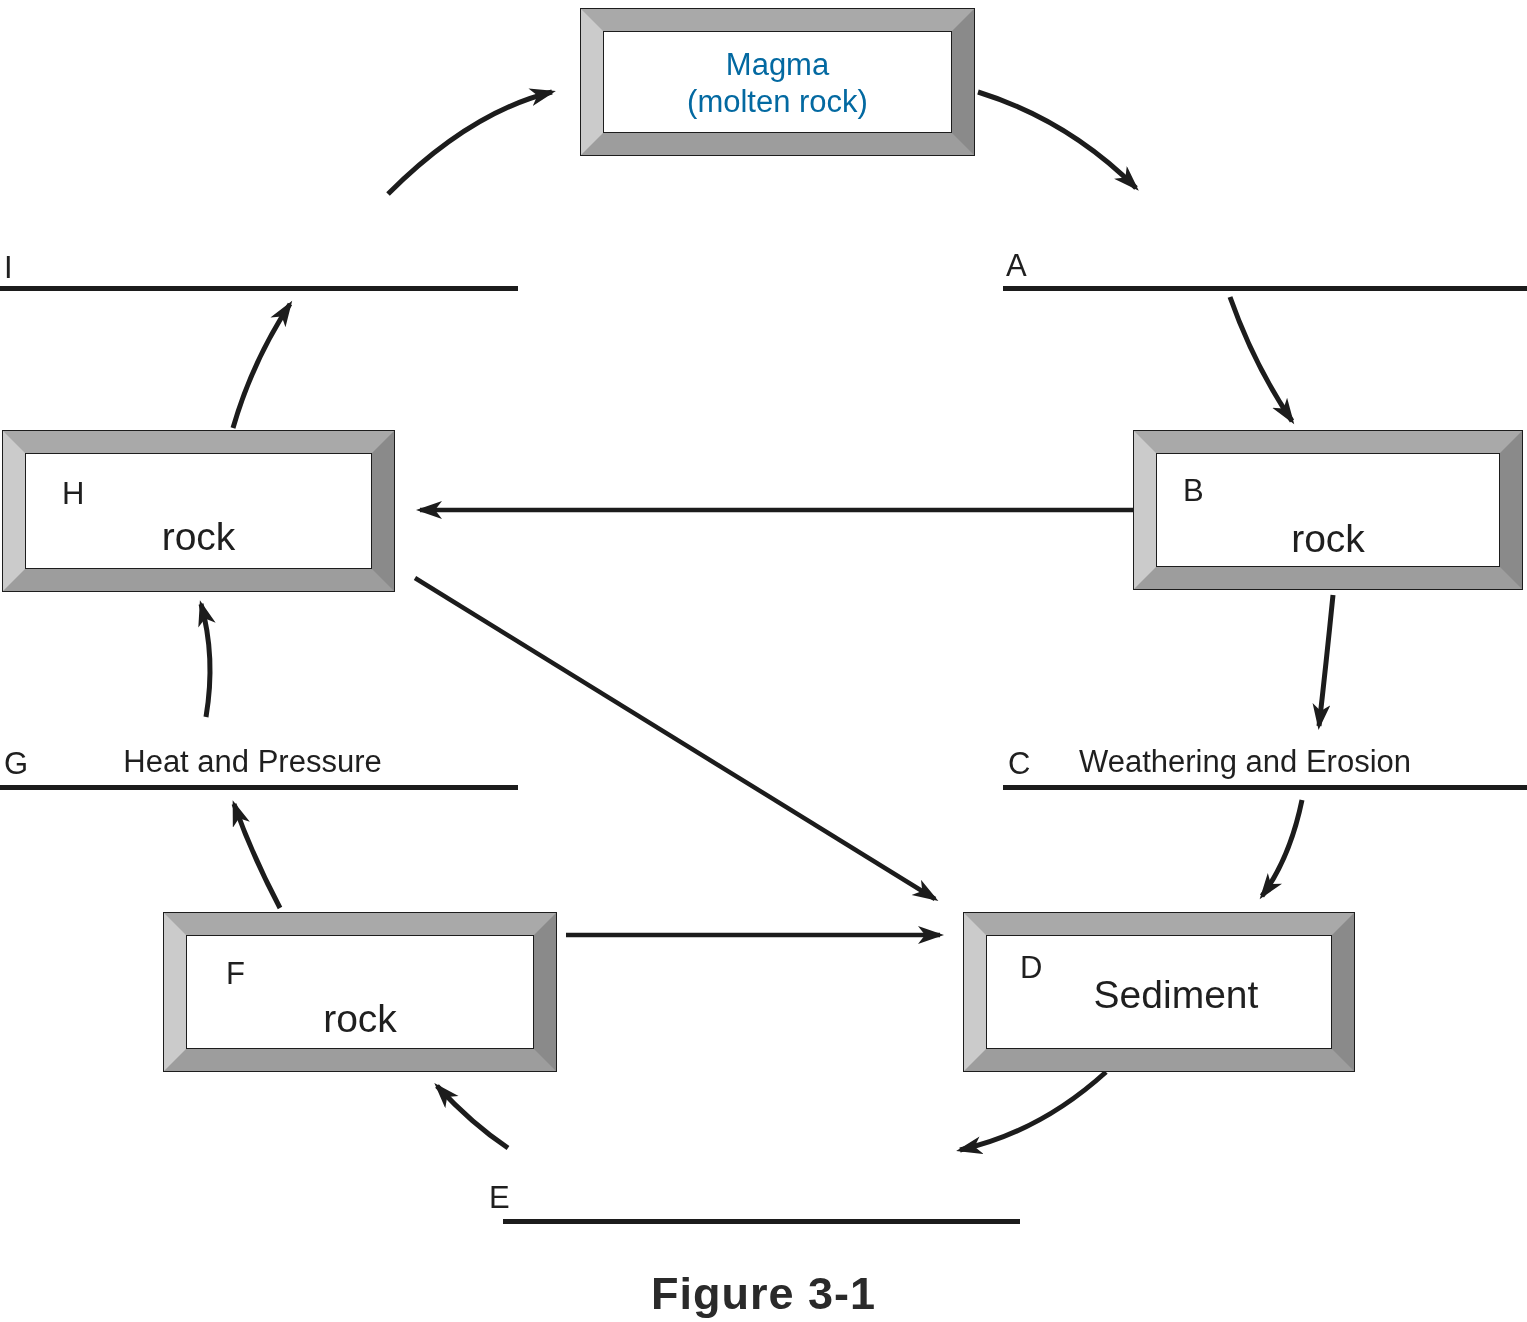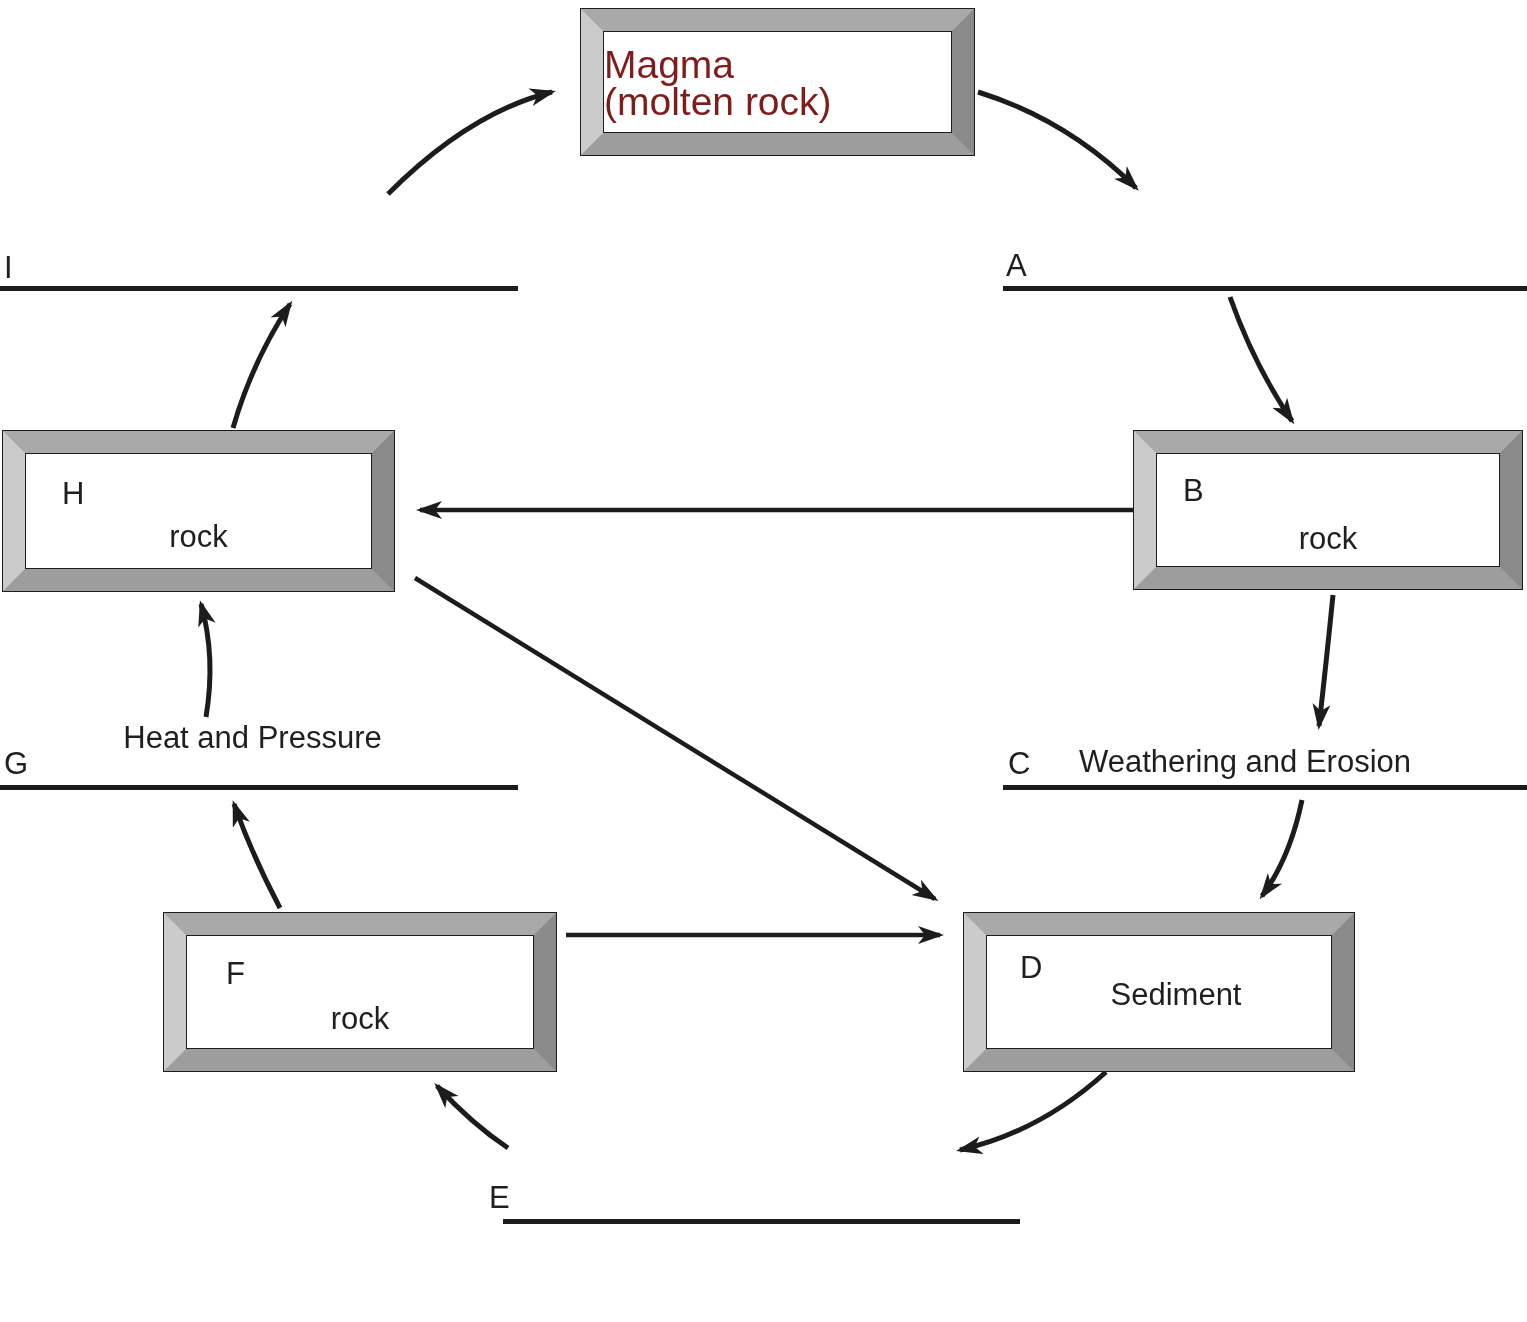--- a/index.html
+++ b/index.html
@@ -6,22 +6,22 @@
   body{font-family:"Liberation Sans","DejaVu Sans",sans-serif;color:#1f1f1f;}
   .stage{position:relative;width:1527px;height:1322px;background:#fff;overflow:hidden;}
   .arrows{position:absolute;left:0;top:0;width:1527px;height:1322px;}
 
   
   .box3d{position:absolute;border:1px solid #1d1d1d;box-sizing:border-box;background:#9e9e9e;}
   .frame{position:absolute;inset:0;border:22px solid;
          border-color:#a9a9a9 #8a8a8a #9d9d9d #cbcbcb;box-sizing:border-box;}
   .inner{position:absolute;inset:0;border:1px solid #1d1d1d;background:#fff;box-sizing:border-box;}
   .box-letter{position:absolute;font-size:31px;line-height:31px;color:#1f1f1f;}
-  .box-text{position:absolute;left:0;right:0;text-align:center;font-size:31px;line-height:34px;color:#1f1f1f;}
-  .center-2line{position:absolute;left:0;right:0;top:14px;text-align:left;font-size:39px;line-height:37px;color:#7f1d1d;}
+  .box-text{position:absolute;left:0;right:0;text-align:center;font-size:39px;line-height:34px;color:#1f1f1f;}
+  .center-2line{position:absolute;left:0;right:0;top:14px;text-align:center;font-size:31px;line-height:37px;color:#0369a1;}
 
   
   .uline{position:absolute;height:5px;background:#1c1c1c;}
   .blank-letter{position:absolute;font-size:31px;line-height:31px;color:#1f1f1f;}
   .proc-label{position:absolute;text-align:center;font-size:31px;line-height:31px;color:#1f1f1f;}
 
   .caption{position:absolute;left:0;width:1527px;text-align:center;
            font-size:45px;font-weight:bold;color:#2a2a2a;letter-spacing:1px;}
 </style>
 </head>
@@ -101,24 +101,25 @@
     </div>
   </div>
 
   <span class="blank-letter" style="left:4px;top:252px;">I</span>
   <div class="uline" style="left:0px;top:286px;width:518px;"></div>
 
   <span class="blank-letter" style="left:1006px;top:250px;">A</span>
   <div class="uline" style="left:1003px;top:286px;width:524px;"></div>
 
   <span class="blank-letter" style="left:4px;top:748px;">G</span>
-  <div class="proc-label" style="left:0px;width:505px;top:722px;">Heat and Pressure</div>
+  <div class="proc-label" style="left:0px;width:505px;top:746px;">Heat and Pressure</div>
   <div class="uline" style="left:0px;top:785px;width:518px;"></div>
 
   <span class="blank-letter" style="left:1008px;top:748px;">C</span>
   <div class="proc-label" style="left:980px;width:530px;top:746px;">Weathering and Erosion</div>
   <div class="uline" style="left:1003px;top:785px;width:524px;"></div>
 
   <span class="blank-letter" style="left:489px;top:1182px;">E</span>
   <div class="uline" style="left:503px;top:1219px;width:517px;"></div>
 
+  <div class="caption" style="top:1268px;">Figure 3-1</div>
 
 </div>
 
 </body></html>

